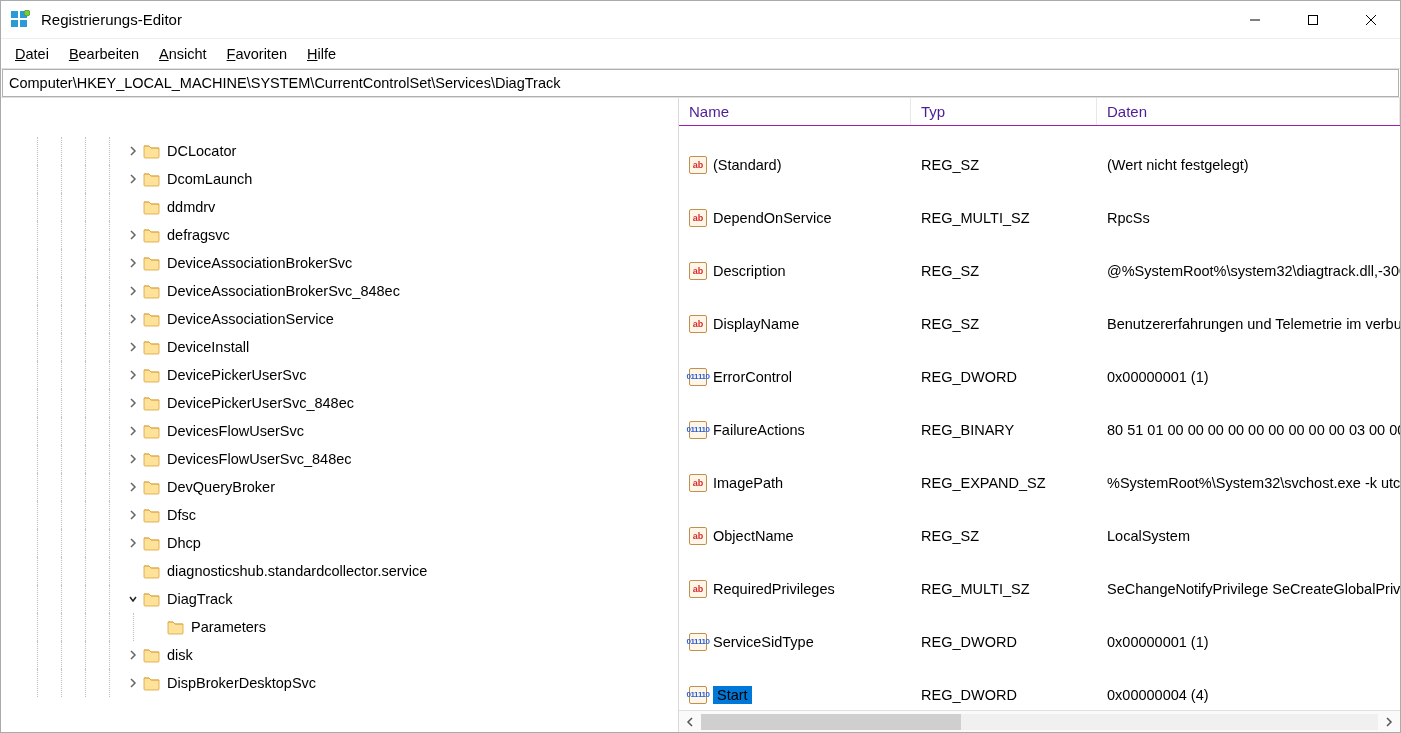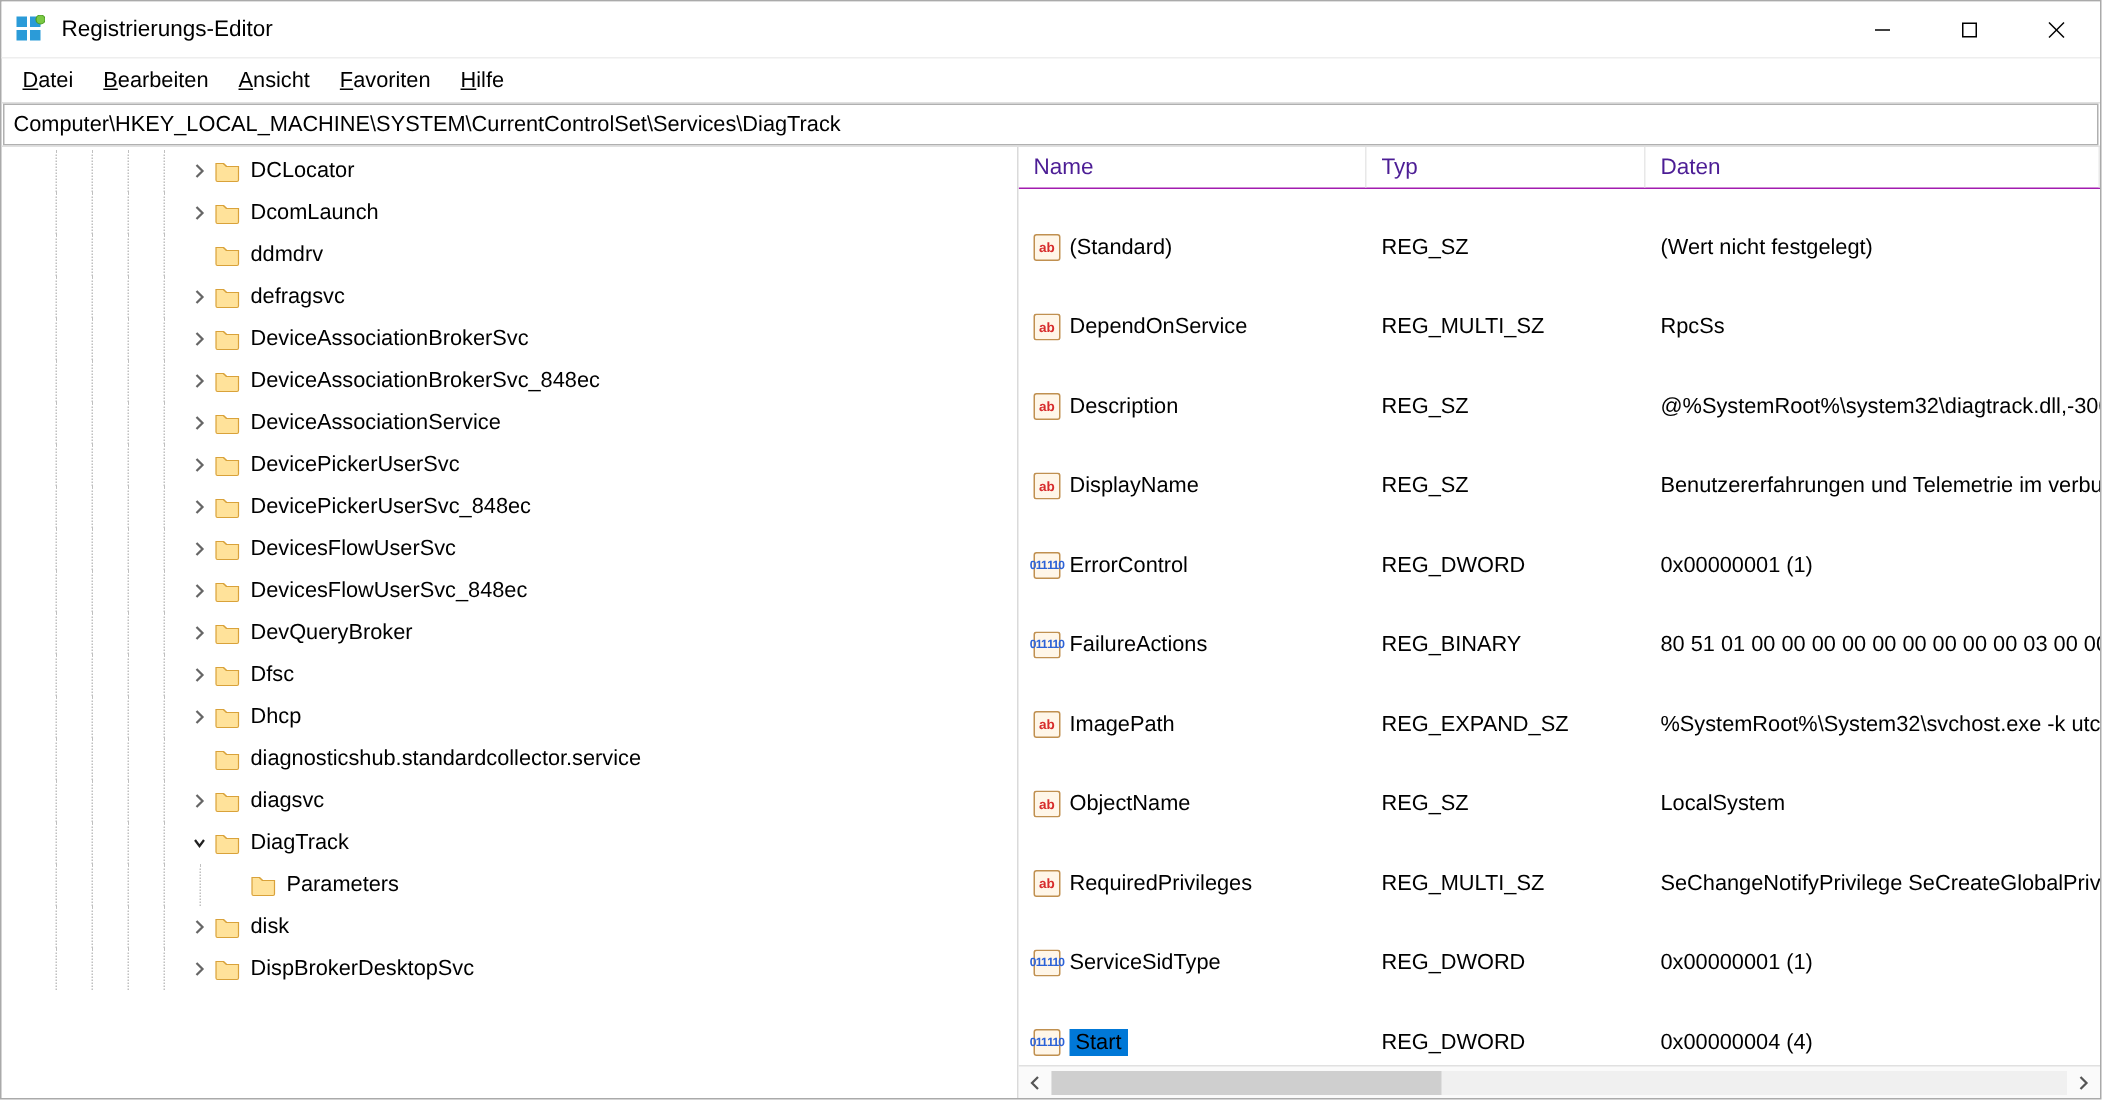--- a/index.html
+++ b/index.html
@@ -80,20 +80,21 @@
   .values-pane {
     flex:1;
     display:flex;
     flex-direction:column;
     overflow:hidden;
   }
 
   
   .tree {
     padding: 2px 0 2px 0;
+    margin-top: 37px;
   }
   .tree-row {
     display:flex;
     align-items:center;
     height: 28px;
     white-space: nowrap;
     cursor: default;
   } 
   .chev {
     width: 16px; height:16px; display:inline-flex; align-items:center; justify-content:center;
@@ -411,20 +412,41 @@
             <svg width="10" height="10" viewBox="0 0 10 10">
               <polyline points="3,1 7,5 3,9" fill="none" stroke="#666" stroke-width="1.5"></polyline>
             </svg>
           </span>
           <span class="folder-icon">
             <svg width="18" height="16" viewBox="0 0 18 16">
               <path d="M1 3 h5 l2 2 h8 v9 a1 1 0 0 1 -1 1 h-13 a1 1 0 0 1 -1 -1 z" fill="#ffe29a" stroke="#d9a23a" stroke-width="0.8"></path>
               <path d="M1 3 h5 l2 2 h8" fill="none" stroke="#d9a23a" stroke-width="0.8"></path>
             </svg>
           </span>
+          <span class="tree-label">DeviceInstall</span>
+        </div>
+        <div class="tree-row">
+          <span class="guides">
+            <span class="guide none"></span>
+            <span class="guide"></span>
+            <span class="guide"></span>
+            <span class="guide"></span>
+            <span class="guide"></span>
+          </span>
+          <span class="chev">
+            <svg width="10" height="10" viewBox="0 0 10 10">
+              <polyline points="3,1 7,5 3,9" fill="none" stroke="#666" stroke-width="1.5"></polyline>
+            </svg>
+          </span>
+          <span class="folder-icon">
+            <svg width="18" height="16" viewBox="0 0 18 16">
+              <path d="M1 3 h5 l2 2 h8 v9 a1 1 0 0 1 -1 1 h-13 a1 1 0 0 1 -1 -1 z" fill="#ffe29a" stroke="#d9a23a" stroke-width="0.8"></path>
+              <path d="M1 3 h5 l2 2 h8" fill="none" stroke="#d9a23a" stroke-width="0.8"></path>
+            </svg>
+          </span>
           <span class="tree-label">DevicePickerUserSvc</span>
         </div>
         <div class="tree-row">
           <span class="guides">
             <span class="guide none"></span>
             <span class="guide"></span>
             <span class="guide"></span>
             <span class="guide"></span>
             <span class="guide"></span>
           </span>
@@ -555,41 +577,20 @@
             <span class="guide"></span>
           </span>
           <span class="chev hidden"></span>
           <span class="folder-icon">
             <svg width="18" height="16" viewBox="0 0 18 16">
               <path d="M1 3 h5 l2 2 h8 v9 a1 1 0 0 1 -1 1 h-13 a1 1 0 0 1 -1 -1 z" fill="#ffe29a" stroke="#d9a23a" stroke-width="0.8"></path>
               <path d="M1 3 h5 l2 2 h8" fill="none" stroke="#d9a23a" stroke-width="0.8"></path>
             </svg>
           </span>
           <span class="tree-label">diagnosticshub.standardcollector.service</span>
-        </div>
-        <div class="tree-row">
-          <span class="guides">
-            <span class="guide none"></span>
-            <span class="guide"></span>
-            <span class="guide"></span>
-            <span class="guide"></span>
-            <span class="guide"></span>
-          </span>
-          <span class="chev">
-            <svg width="10" height="10" viewBox="0 0 10 10">
-              <polyline points="3,1 7,5 3,9" fill="none" stroke="#666" stroke-width="1.5"></polyline>
-            </svg>
-          </span>
-          <span class="folder-icon">
-            <svg width="18" height="16" viewBox="0 0 18 16">
-              <path d="M1 3 h5 l2 2 h8 v9 a1 1 0 0 1 -1 1 h-13 a1 1 0 0 1 -1 -1 z" fill="#ffe29a" stroke="#d9a23a" stroke-width="0.8"></path>
-              <path d="M1 3 h5 l2 2 h8" fill="none" stroke="#d9a23a" stroke-width="0.8"></path>
-            </svg>
-          </span>
-          <span class="tree-label">diagsvc</span>
         </div>
         <div class="tree-row selected">
           <span class="guides">
             <span class="guide none"></span>
             <span class="guide"></span>
             <span class="guide"></span>
             <span class="guide"></span>
             <span class="guide"></span>
           </span>
           <span class="chev">

